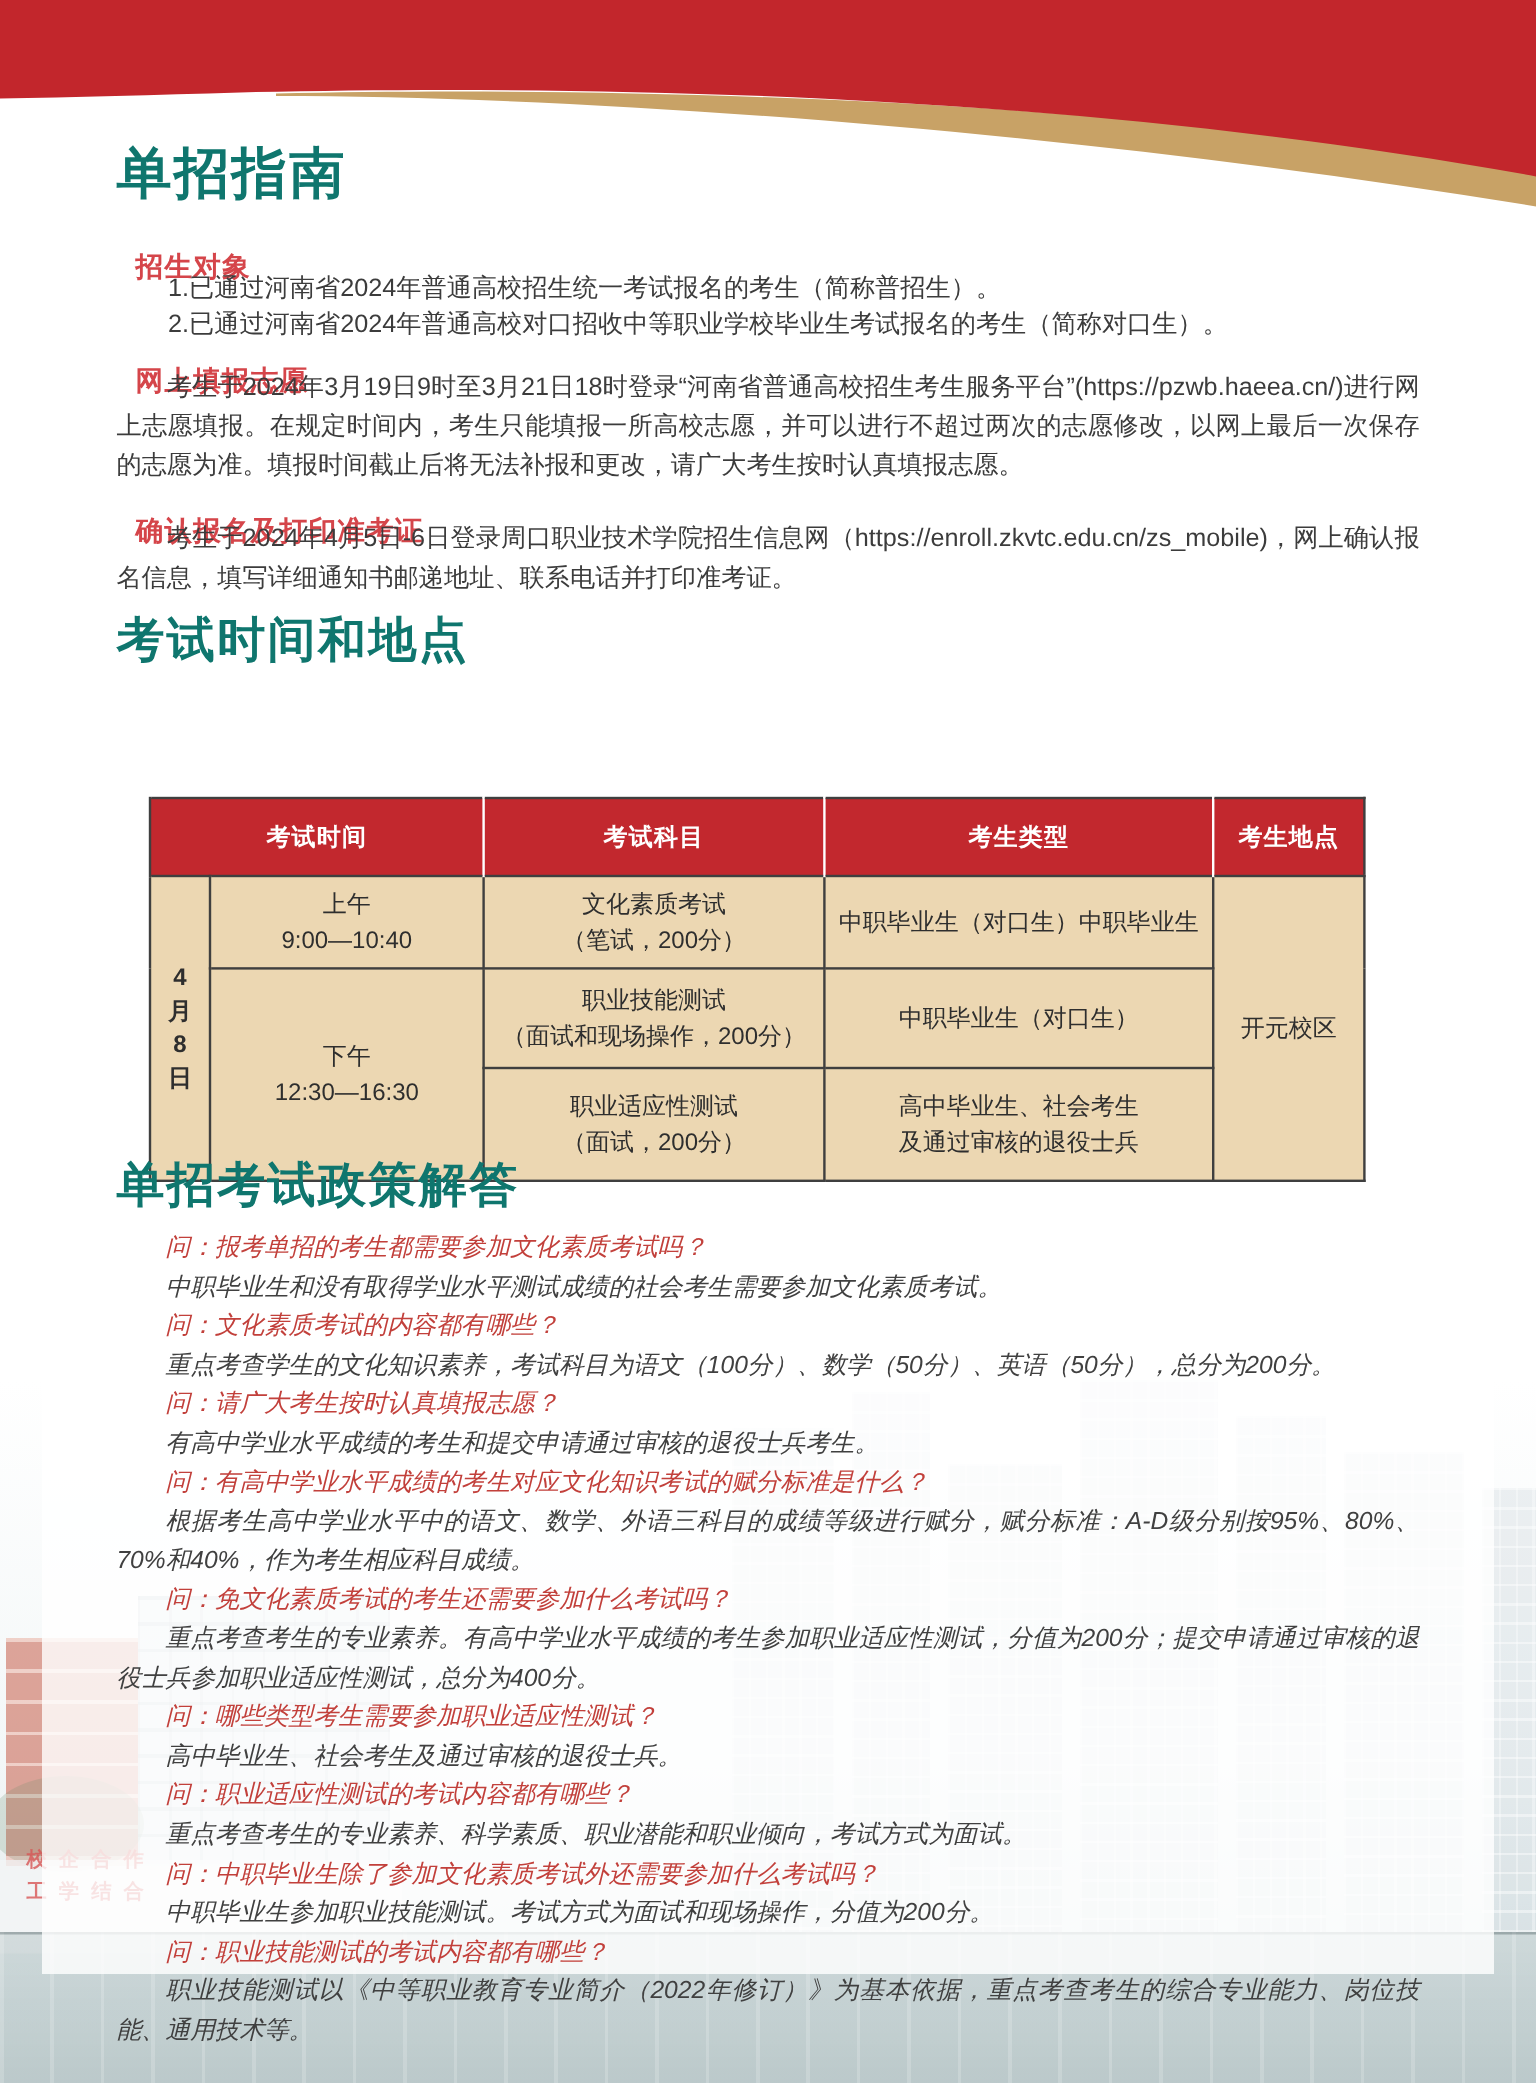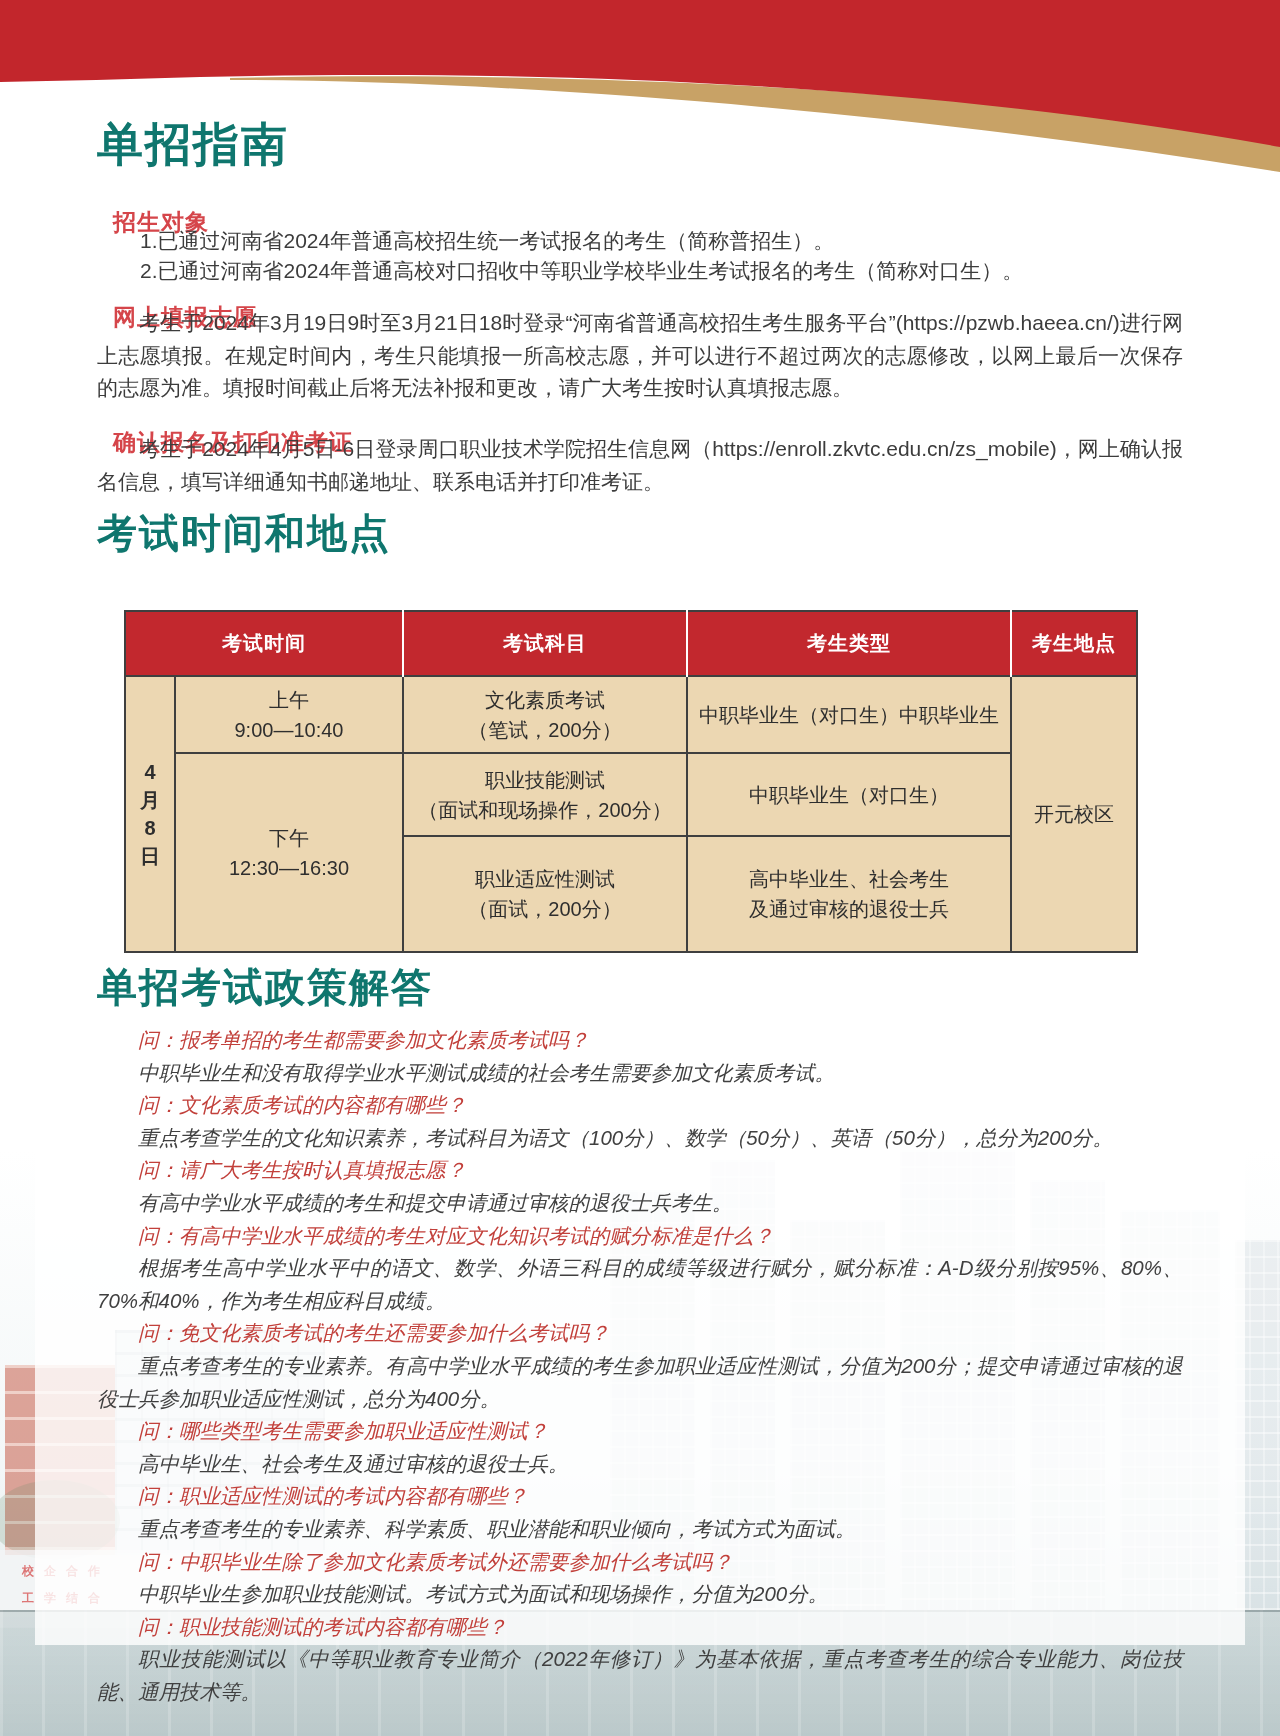--- a/index.html
+++ b/index.html
@@ -21,21 +21,21 @@
   #h-volunteer{top:286px;}
   #h-confirm{top:411px;}
   
   .items{position:absolute;left:97px;top:226px;z-index:3;}
   .items p{margin:0;padding-left:43px;font-size:21px;line-height:30px;color:#3c3c3c;}
   .par{position:absolute;left:97px;width:1086px;font-size:21px;line-height:32.6px;
        color:#3c3c3c;text-align:justify;text-indent:2em;z-index:3;margin:0;}
   #par-volunteer{top:307px;}
   #par-confirm{top:433px;}
   
-  .exam-table{position:absolute;left:124px;top:610px;width:1012px;z-index:3;
+  .exam-table{position:absolute;left:124px;top:664px;width:1012px;z-index:3;
       border-collapse:collapse;table-layout:fixed;}
   .exam-table th{
       background:#c2282e;color:#ffffff;font-size:20px;font-weight:700;
       height:61px;text-align:center;vertical-align:middle;
       border-left:2px solid #ffffff;letter-spacing:1px;}
   .exam-table th:first-child{border-left:2px solid #3f3f3f;}
   .exam-table td{
       background:#ecd7b2;color:#2e2e2e;font-size:20px;line-height:30px;
       text-align:center;vertical-align:middle;white-space:pre-line;
       border:2px solid #3f3f3f;}
@@ -56,21 +56,21 @@
   .bld-red{position:absolute;left:5px;top:215px;width:110px;height:190px;
       background:rgba(198,92,72,.55);
       background-image:repeating-linear-gradient(to bottom,rgba(255,245,240,.55) 0 3px,transparent 3px 26px);}
   .bld-white{position:absolute;left:115px;top:180px;width:210px;height:225px;
       background:rgba(224,231,235,.7);
       background-image:repeating-linear-gradient(to bottom,rgba(140,155,165,.28) 0 3px,transparent 3px 22px),
                        repeating-linear-gradient(90deg,rgba(140,155,165,.2) 0 2px,transparent 2px 26px);}
   .tree{position:absolute;left:-10px;top:330px;width:130px;height:80px;border-radius:50%;
       background:rgba(110,140,110,.22);}
   .wall{position:absolute;left:0;top:400px;width:335px;height:78px;background:rgba(243,245,246,.85);}
-  .wall-text{position:absolute;left:22px;top:408px;font-size:12px;line-height:27px;
+  .wall-text{position:absolute;left:22px;top:386px;font-size:17px;line-height:27px;
       letter-spacing:10px;color:rgba(215,85,85,.8);font-weight:700;}
   .water{position:absolute;left:0;top:460px;width:1280px;height:126px;
       border-top:2px solid rgba(96,110,112,.35);
       background:linear-gradient(to bottom,rgba(186,200,201,.55),rgba(158,176,178,.6));
       background-image:repeating-linear-gradient(90deg,rgba(255,255,255,.18) 0 3px,transparent 3px 42px),
                        linear-gradient(to bottom,rgba(186,200,201,.55),rgba(158,176,178,.6));}
   .white-band{position:absolute;left:35px;top:0;width:1210px;height:495px;background:rgba(255,255,255,.8);}
 </style>
 </head>
 <body>
@@ -146,21 +146,21 @@
       <td>中职毕业生（对口生）中职毕业生</td>
       <td rowspan="3">开元校区</td>
     </tr>
     <tr style="height:83px">
       <td rowspan="2">下午
 12:30—16:30</td>
       <td>职业技能测试
 （面试和现场操作，200分）</td>
       <td>中职毕业生（对口生）</td>
     </tr>
-    <tr style="height:116px">
+    <tr style="height:94px">
       <td>职业适应性测试
 （面试，200分）</td>
       <td>高中毕业生、社会考生
 及通过审核的退役士兵</td>
     </tr>
   </tbody>
     </table>
 
   <h1 class="h-main" id="qa-title">单招考试政策解答</h1>
   <div class="qa">

